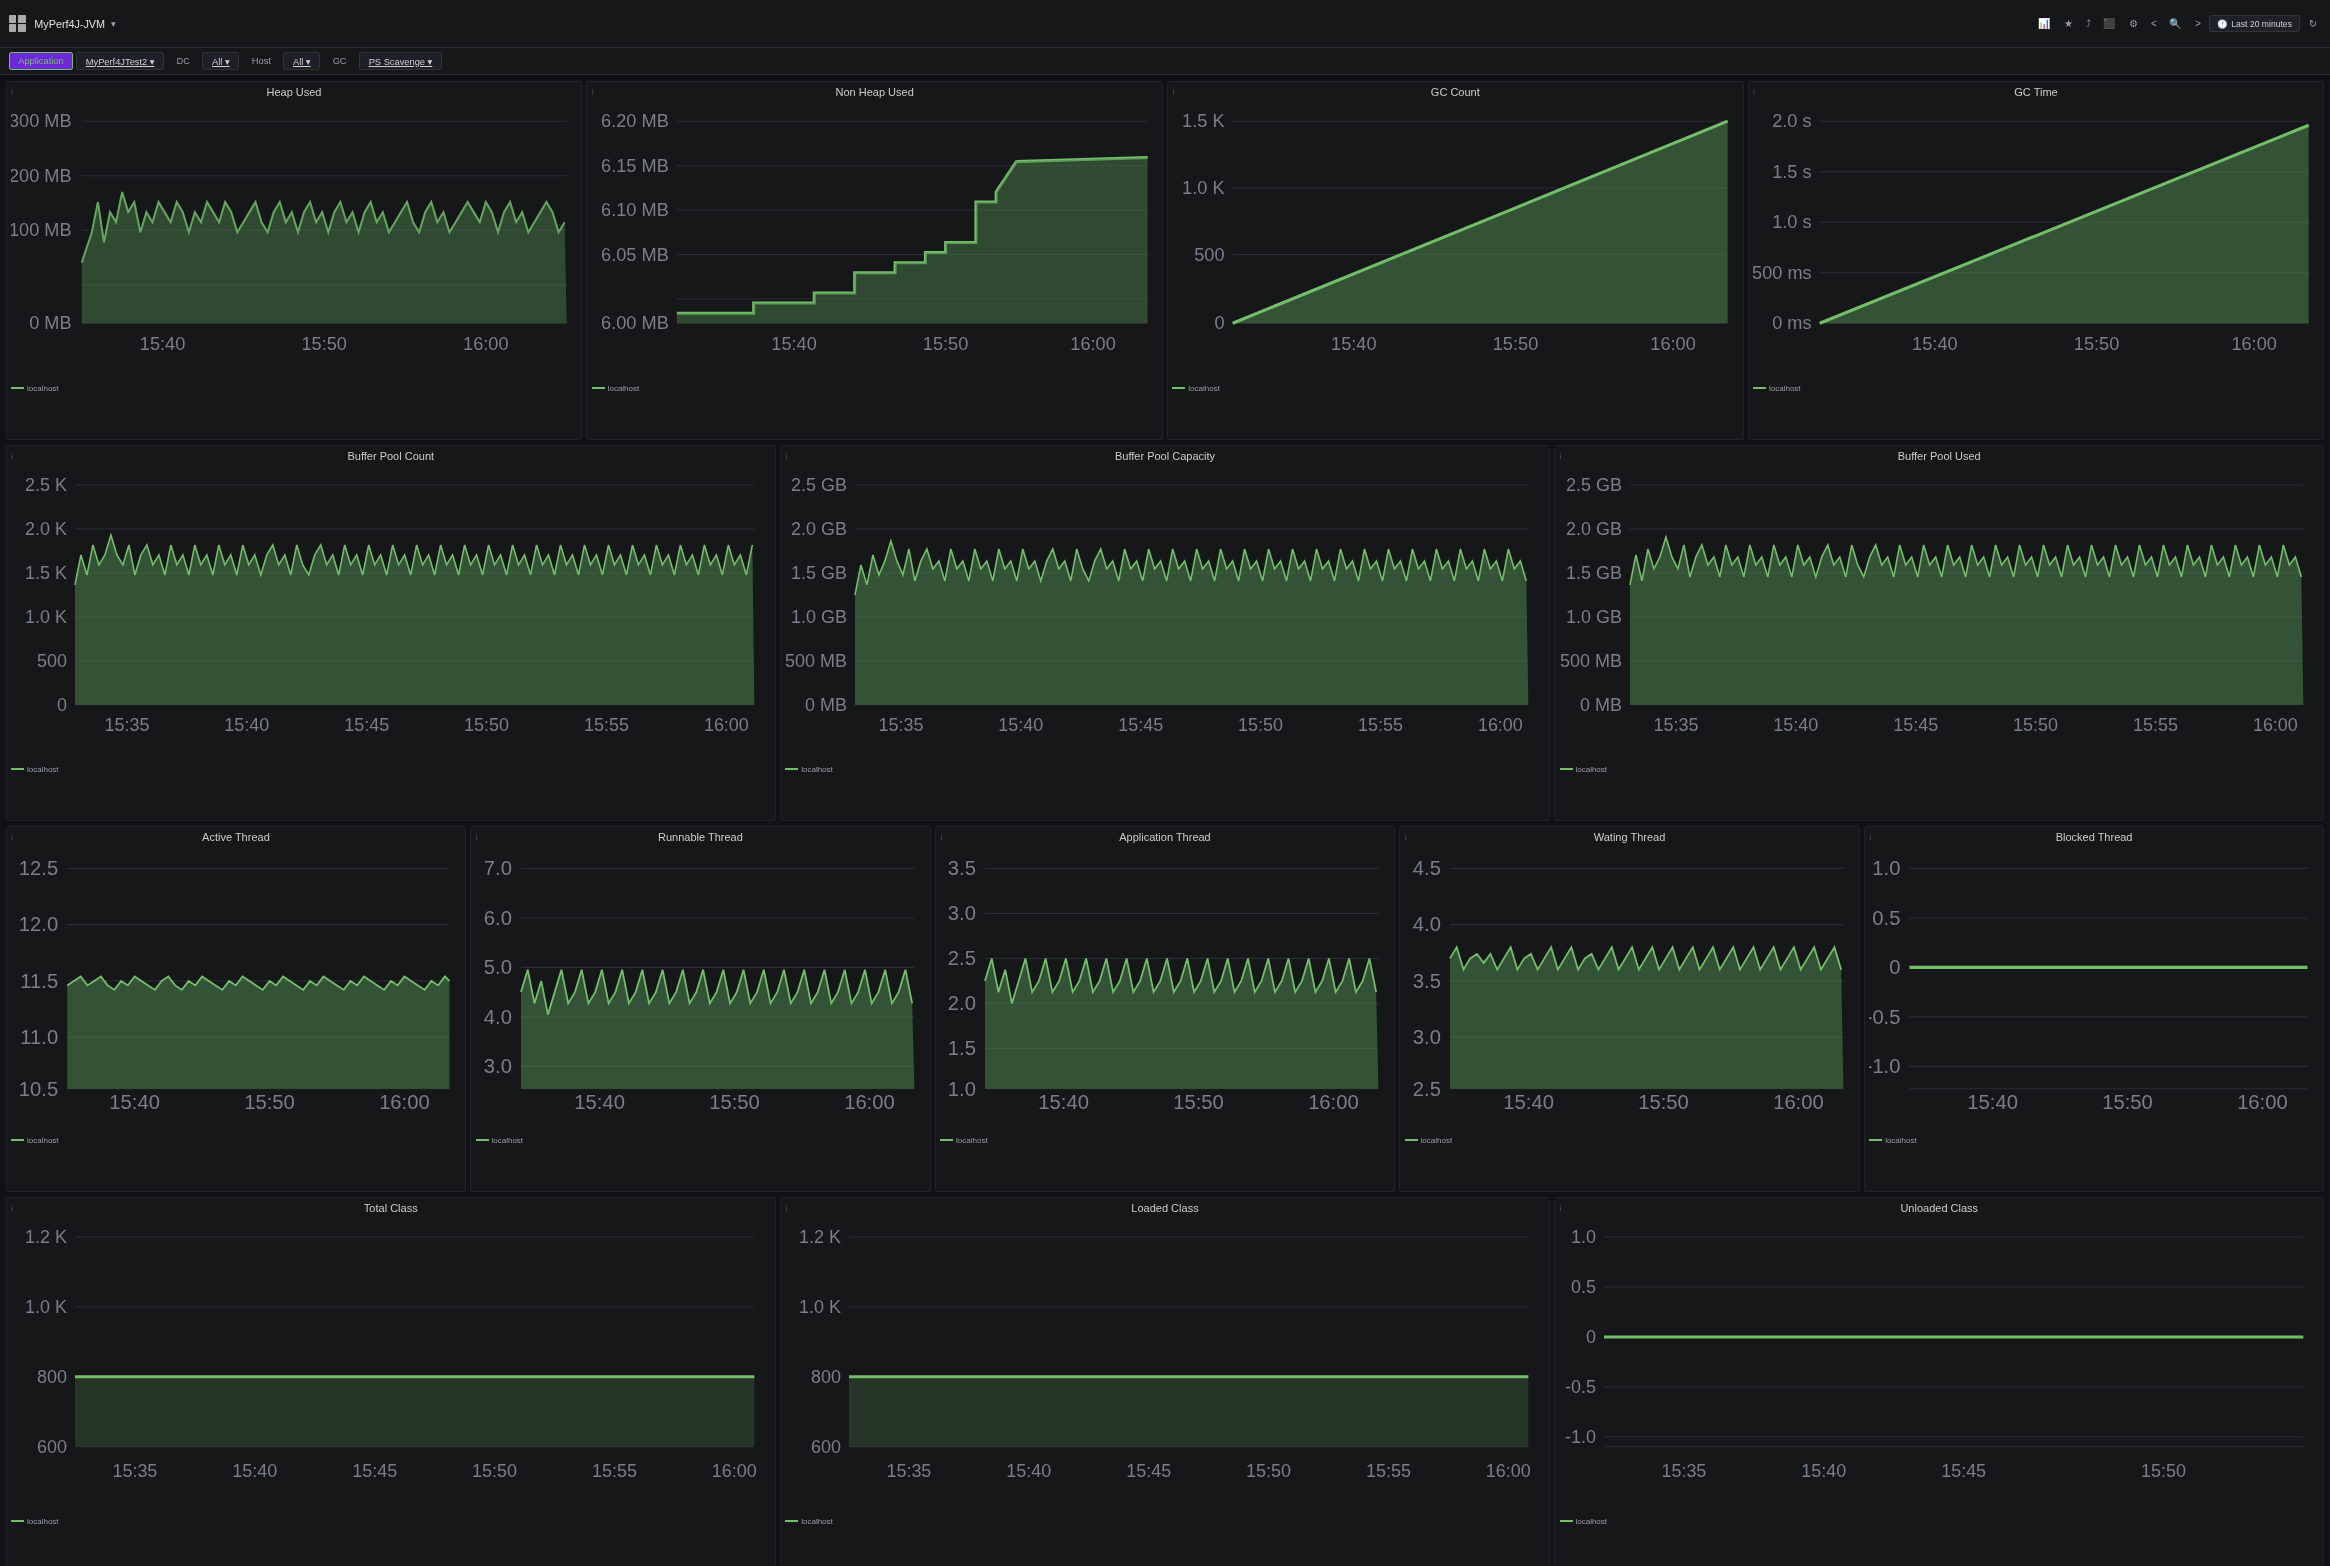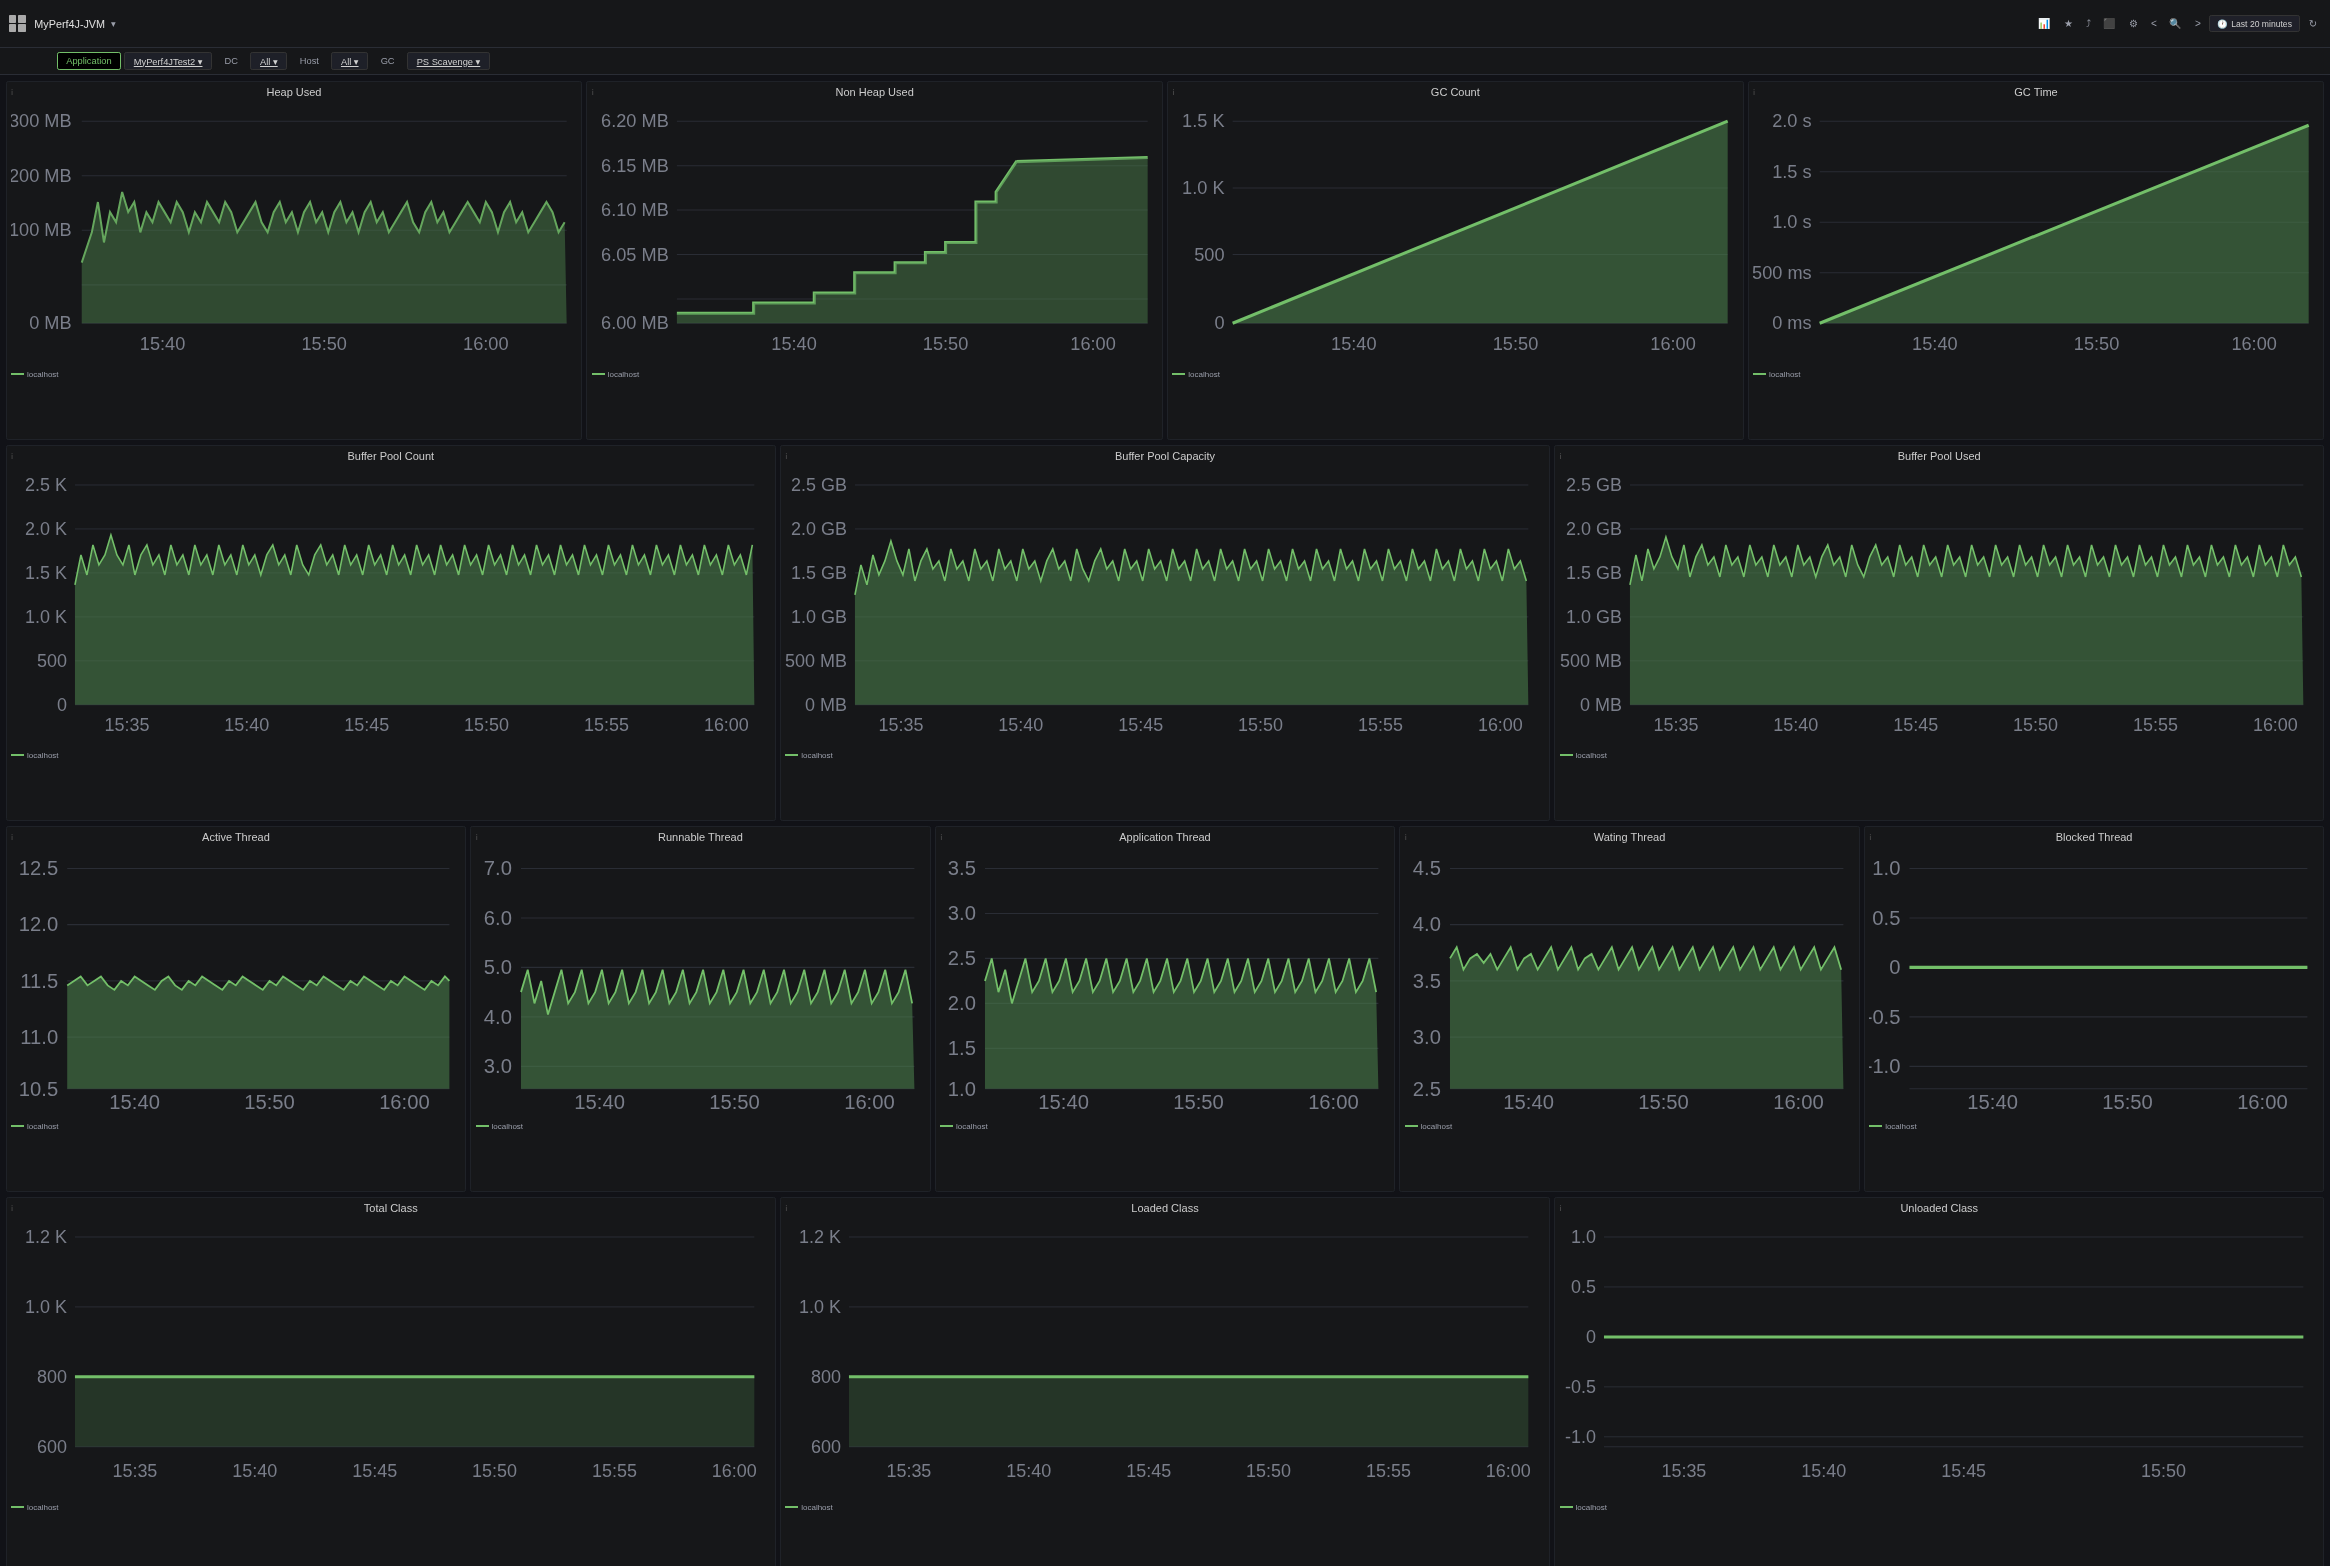--- a/index.html
+++ b/index.html
@@ -74,24 +74,23 @@
     .nav-tab {
       padding: 2.9px 8.6px;
       border-radius: 2.2px;
       cursor: pointer;
       font-size: 9.3px;
       color: #9a9eaa;
       border: 0.7px solid transparent;
       background: none;
     }
     .nav-tab.active {
-      background: #000000;
+      background: #6d28d9;
       color: #73bf69;
       border-color: #73bf69;
-      margin-left: 48px;
     }
     .nav-tab.dropdown {
       display: flex; align-items: center; gap: 2.2px;
       background: #1e2028;
       border: 0.7px solid #333;
       color: #d0d0d0;
       text-decoration: underline;
     }
     
     .dashboard {
@@ -121,21 +120,21 @@
       position: absolute;
       top: 4.3px;
       left: 4.3px;
       color: #555;
       font-size: 8px;
     }
     .panel-legend {
       display: flex;
       align-items: center;
       gap: 2.9px;
-      margin-top: 6px;
+      margin-top: 20px;
       font-size: 8px;
       color: #9a9eaa;
     }
     .legend-line {
       width: 13px;
       height: 1.4px;
       background: #73bf69;
       display: inline-block;
     }
     .chart-area {

